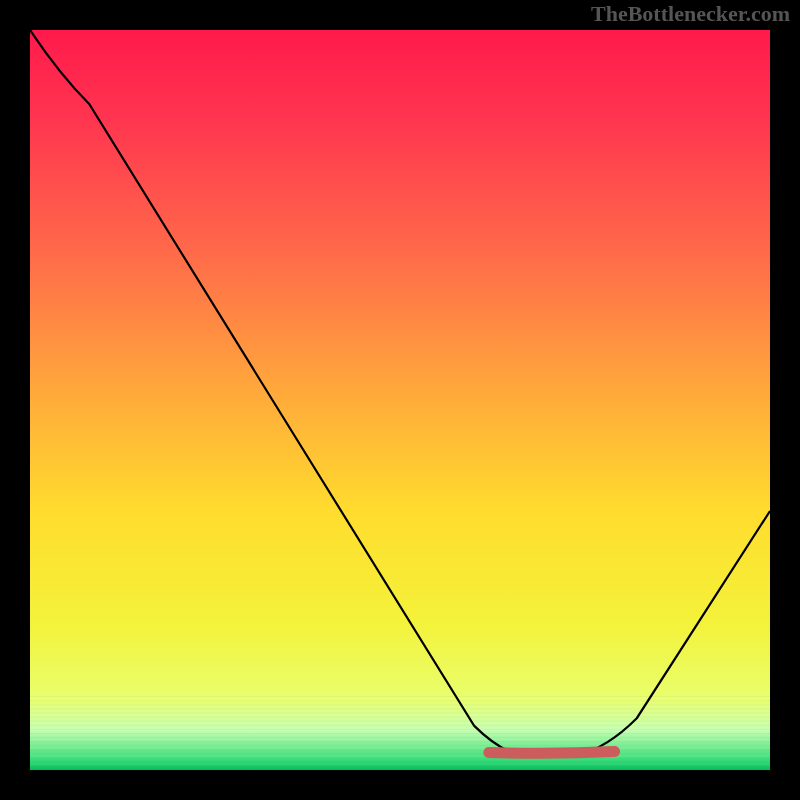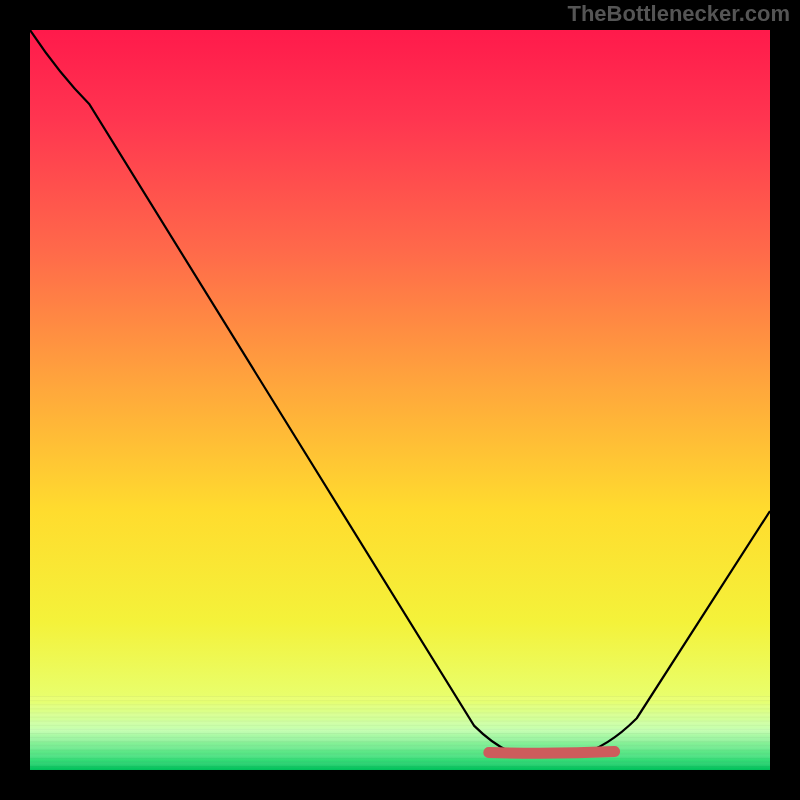--- a/index.html
+++ b/index.html
@@ -9,20 +9,21 @@
     height: 800px;
     background: #000;
     font-family: Arial, Helvetica, sans-serif;
     overflow: hidden;
   }
   .frame {
     position: relative;
     width: 800px;
     height: 800px;
     background: #000;
+    font-family: Liberation Serif, serif;
   }
   .watermark {
     position: absolute;
     top: 1px;
     right: 10px;
     color: #555;
     font-size: 22px;
     font-weight: bold;
     z-index: 20;
   }

